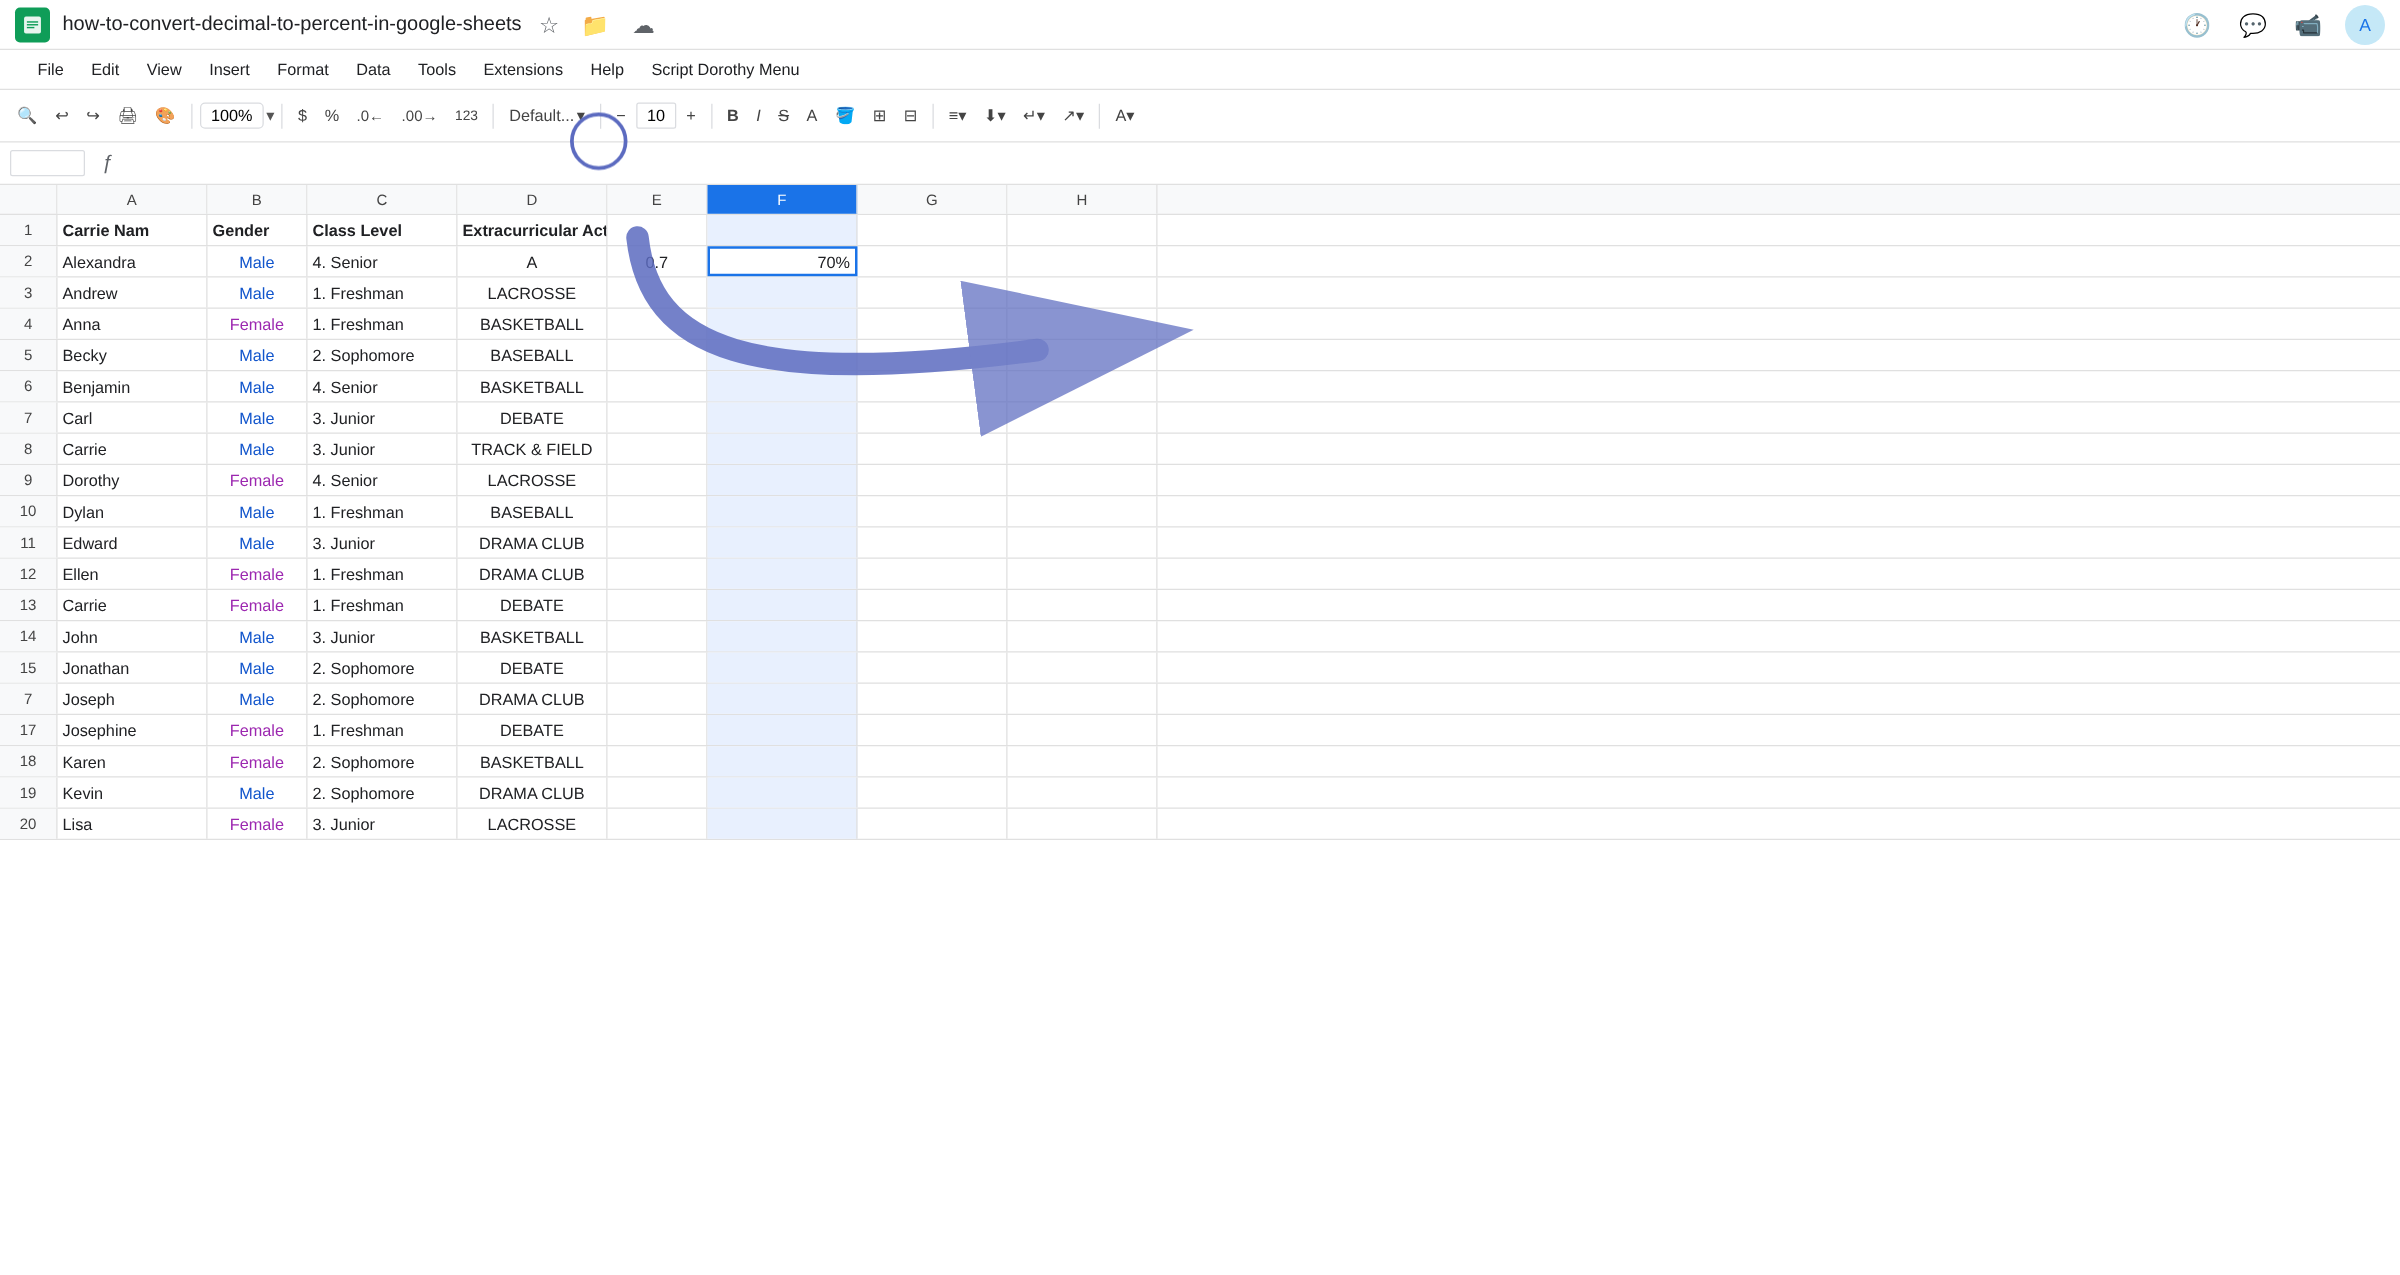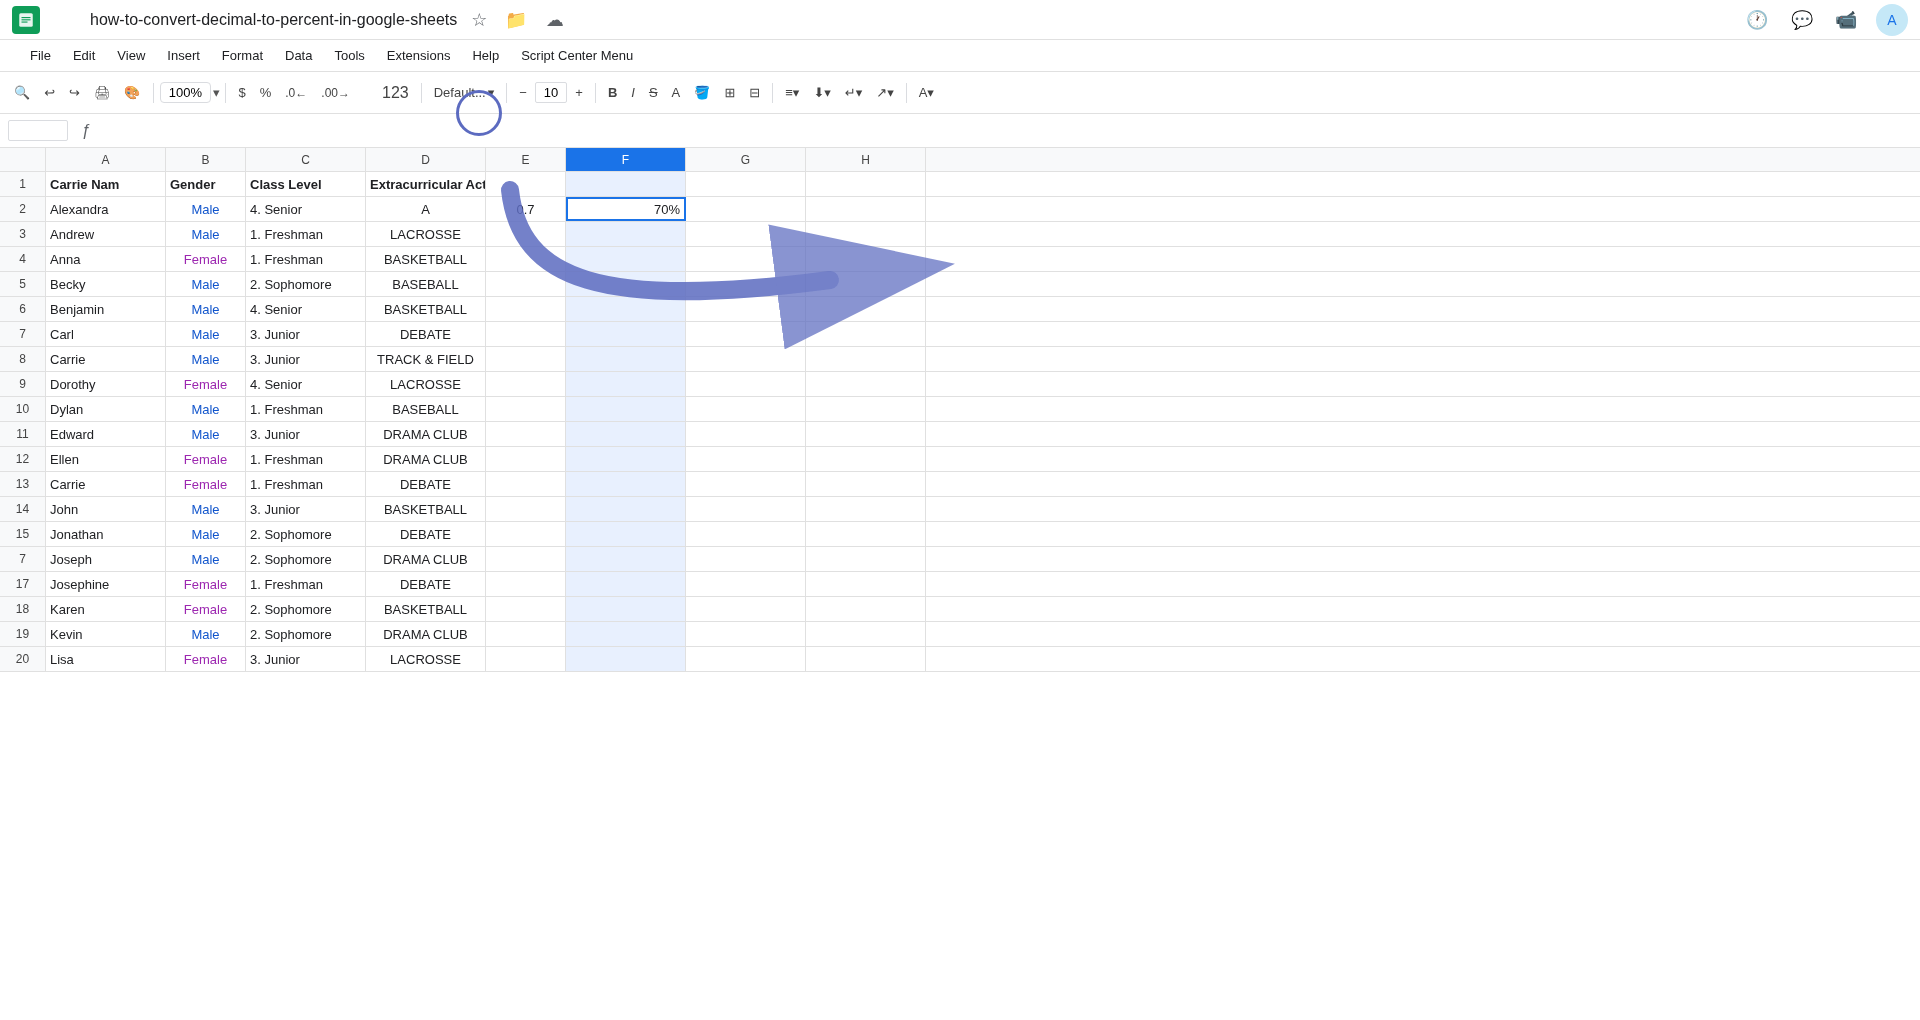--- a/index.html
+++ b/index.html
@@ -2,21 +2,21 @@
 <html><head>
   <meta charset="utf-8">
   <style>
     * { margin: 0; padding: 0; box-sizing: border-box; }
     body { font-family: Arial, sans-serif; font-size: 13px; background: #fff; overflow: hidden; width: 1920px; height: 1020px; }
 
     
     #top-bar { display: flex; align-items: center; height: 40px; padding: 0 12px; gap: 10px; border-bottom: 1px solid #e0e0e0; }
     #app-icon { width: 28px; height: 28px; background: #0f9d58; border-radius: 4px; display: flex; align-items: center; justify-content: center; flex-shrink: 0; }
     #app-icon svg { width: 18px; height: 18px; }
-    #doc-title { font-size: 16px; color: #202124; font-weight: 500; margin-left: 40px; }
+    #doc-title { font-size: 16px; color: #202124; font-weight: 500; }
     .top-icon { font-size: 18px; color: #5f6368; cursor: pointer; padding: 4px; }
     .spacer { flex: 1; }
     .top-right-icons { display: flex; gap: 14px; align-items: center; }
     .avatar { width: 32px; height: 32px; border-radius: 50%; background: #c5e8f7; display: flex; align-items: center; justify-content: center; font-size: 14px; color: #1a73e8; }
 
     
     #menu-bar { display: flex; align-items: center; height: 32px; padding: 0 20px; gap: 2px; border-bottom: 1px solid #e0e0e0; }
     .menu-item { padding: 4px 10px; font-size: 13px; color: #202124; cursor: pointer; border-radius: 4px; }
 
     
@@ -97,38 +97,38 @@
 <div id="menu-bar">
   <span class="menu-item">File</span>
   <span class="menu-item">Edit</span>
   <span class="menu-item">View</span>
   <span class="menu-item">Insert</span>
   <span class="menu-item">Format</span>
   <span class="menu-item">Data</span>
   <span class="menu-item">Tools</span>
   <span class="menu-item">Extensions</span>
   <span class="menu-item">Help</span>
-  <span class="menu-item">Script Center Menu</span>
+  <span class="menu-item">Script Dorothy Menu</span>
 </div>
 
 <div id="toolbar" style="position:relative;">
   <button class="tb-btn">🔍</button>
   <button class="tb-btn">↩</button>
   <button class="tb-btn">↪</button>
   <button class="tb-btn">🖨</button>
   <button class="tb-btn">🎨</button>
   <div class="tb-separator"></div>
   <span class="tb-zoom">100%</span>
   <span style="font-size:13px; color:#555;">▾</span>
   <div class="tb-separator"></div>
   <button class="tb-btn">$</button>
   <button class="tb-btn">%</button>
   <button class="tb-btn" style="font-size:12px; color:#444;">.0←</button>
   <button class="tb-btn" style="font-size:12px; color:#444;">.00→</button>
-  <button class="tb-btn" style="font-size:16px;margin-left:18px;">123</button>
+  <button class="tb-btn" style="font-size:11px;">123</button>
   <div class="tb-separator"></div>
   <button class="tb-btn">
     <span>Default...</span> ▾
   </button>
   <div class="tb-separator"></div>
   <button class="tb-btn">−</button>
   <span style="border:1px solid #dadce0; padding:2px 8px; border-radius:2px; font-size:13px;">10</span>
   <button class="tb-btn">+</button>
   <div class="tb-separator"></div>
   <button class="tb-btn" style="font-weight:bold;">B</button>

